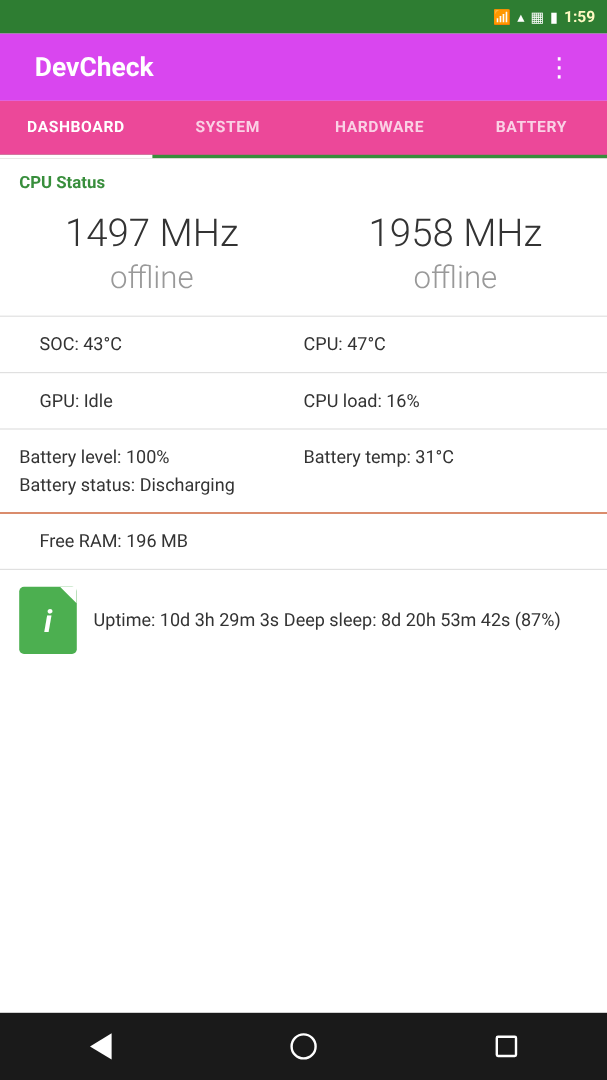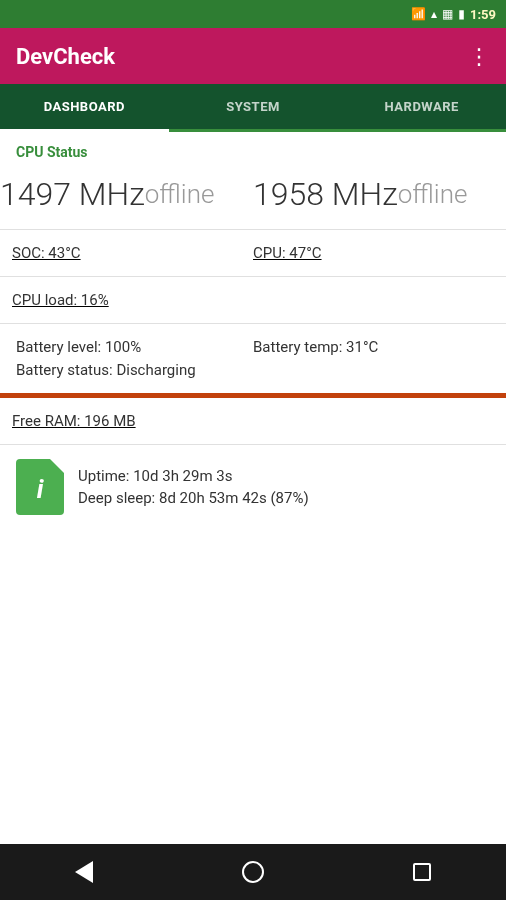--- a/index.html
+++ b/index.html
@@ -33,41 +33,41 @@
       font-size: 12px;
     }
     .status-time {
       color: #fef9c3;
       font-size: 13px;
       font-weight: bold;
     }
 
     
     .app-bar {
-      background: #be185d;
+      background: #d946ef;
       height: 56px;
       display: flex;
       align-items: center;
       justify-content: space-between;
-      padding: 0 16px;
+      padding: 0 29px;
     }
     .app-title {
       color: white;
       font-size: 22px;
       font-weight: bold;
     }
     .more-icon {
       color: white;
       font-size: 22px;
       cursor: pointer;
     }
 
     
     .tab-bar {
-      background: #14532d;
+      background: #ec4899;
       display: flex;
       height: 48px;
       border-bottom: 3px solid #388e3c;
     }
     .tab {
       flex: 1;
       display: flex;
       align-items: center;
       justify-content: center;
       color: rgba(255,255,255,0.75);
@@ -108,22 +108,22 @@
     }
 
     
     .cpu-freq-row {
       display: flex;
       padding: 0 0 4px 0;
     }
     .cpu-freq-cell {
       flex: 1;
       display: flex;
-      flex-direction: row;
-      align-items: flex-start;
+      flex-direction: column;
+      align-items: center;
       padding: 8px 0 12px 0;
     }
     .cpu-freq-value {
       font-size: 32px;
       color: #333;
       font-weight: 300;
     }
     .cpu-freq-status {
       font-size: 26px;
       color: #999;
@@ -133,33 +133,32 @@
 
     .divider {
       height: 1px;
       background: #e0e0e0;
       margin: 0 0px;
     }
 
     
     .info-row {
       display: flex;
-      padding: 14px 12px;
+      padding: 14px 33px;
       border-bottom: 1px solid #e0e0e0;
-      text-decoration: underline;
     }
     .info-cell {
       flex: 1;
       font-size: 15px;
       color: #333;
     }
 
     .info-block {
       padding: 14px 16px;
-      border-bottom: 5px solid #c2410c;
+      border-bottom: 1px solid #c2410c;
     }
     .info-block-line {
       font-size: 15px;
       color: #333;
       margin-bottom: 4px;
     }
     .info-block-line:last-child {
       margin-bottom: 0;
     }
 
@@ -193,21 +192,21 @@
     }
     .uptime-icon-letter {
       color: white;
       font-size: 26px;
       font-style: italic;
       font-weight: bold;
       margin-top: 4px;
     }
     .uptime-text {
       display: flex;
-      flex-direction: column;
+      flex-direction: row;
       gap: 4px;
     }
     .uptime-line {
       font-size: 15px;
       color: #333;
     }
 
     
     .bottom-nav {
       height: 56px;
@@ -264,20 +263,23 @@
 <div class="tab-bar">
   <div class="tab active">
     <span>DASHBOARD</span>
   </div>
   <div class="tab">
     <span>SYSTEM</span>
   </div>
   <div class="tab">
     <span>HARDWARE</span>
   </div>
+  <div class="tab">
+    <span>BATTERY</span>
+  </div>
 </div>
 
 <div class="content">
 
   <div class="section-header">
     <span class="section-title">CPU Status</span>
   </div>
 
   <div class="cpu-freq-row">
     <div class="cpu-freq-cell">
@@ -291,20 +293,21 @@
   </div>
 
   <div class="divider"></div>
 
   <div class="info-row">
     <span class="info-cell">SOC: 43°C</span>
     <span class="info-cell">CPU: 47°C</span>
   </div>
 
   <div class="info-row">
+    <span class="info-cell">GPU: Idle</span>
     <span class="info-cell">CPU load: 16%</span>
   </div>
 
   <div class="info-block">
     <div style="display:flex;">
       <span class="info-block-line" style="flex:1;">Battery level: 100%</span>
       <span class="info-block-line" style="flex:1;">Battery temp: 31°C</span>
     </div>
     <div>
       <span class="info-block-line">Battery status: Discharging</span>

